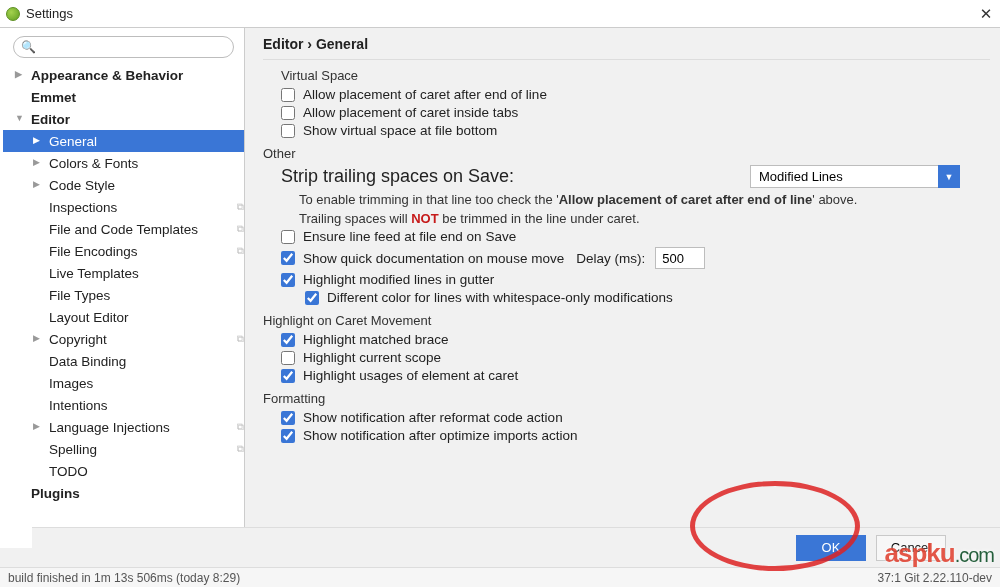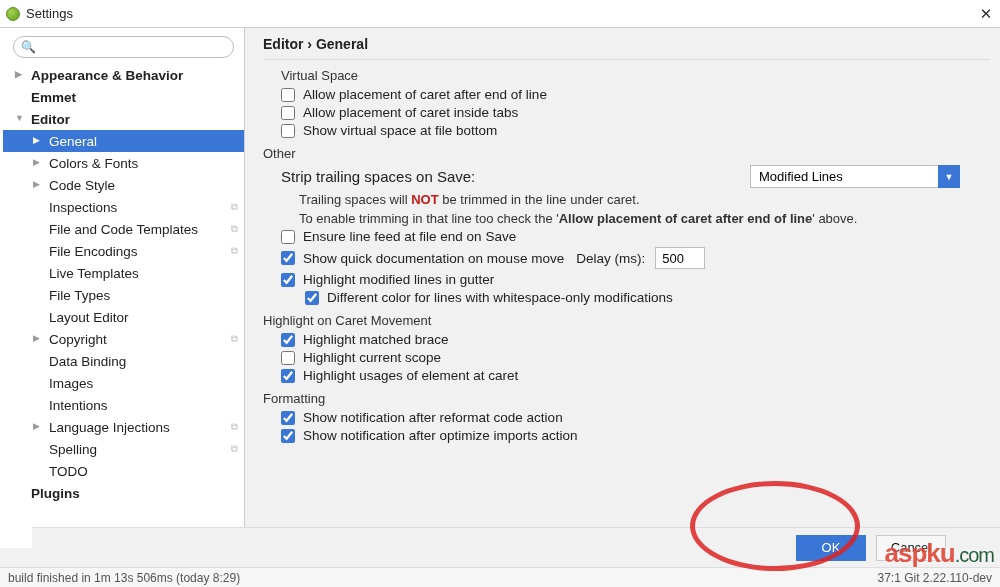--- a/index.html
+++ b/index.html
@@ -56,21 +56,20 @@
     background: #fff;
   }
   .search-wrap { position: relative; }
   .search-wrap .s-icon {
     position: absolute; left: 18px; top: 12px; font-size: 12px; color: #888;
   }
   .tree { overflow-y: auto; flex: 1; }
   .tree-item {
     display: flex; align-items: center;
     height: 22px;
-    padding-right: 6px;
     cursor: pointer;
     white-space: nowrap;
     font-size: 13.5px;
   }
   .arrow {
     width: 12px; height: 12px;
     display: inline-block;
     margin-right: 4px;
     color: #999;
     font-size: 9px;
@@ -104,21 +103,21 @@
     margin: 3px 0 3px 18px;
     font-size: 13.5px;
     color: #222;
   }
   .row input[type=checkbox] { margin-right: 8px; width: 14px; height: 14px; flex-shrink:0; }
   .row input[type=checkbox].blue { accent-color: #3a76d6; }
   .row input[type=checkbox].grey { accent-color: #888; }
   .note { margin: 4px 0 2px 36px; font-size: 13px; color: #333; }
   .note .not { color: #c61a1a; font-weight: 700; }
   .note .bold { font-weight: 700; }
-  .field-label { margin-left: 18px; font-size: 15px; }
+  .field-label { margin-left: 18px; font-size: 18px; }
   .select-wrap {
     position: relative; width: 210px; margin-left: auto; margin-right: 30px; border-radius: 11px;
   }
   .select-wrap input {
     width: 100%; height: 23px; border: 1px solid #bdbdbd; padding: 0 26px 0 8px; font-size: 13px;
     background: #fff; outline: none;
   }
   .select-wrap .dd {
     position: absolute; right: 0; top: 0; width: 22px; height: 23px;
     background: #3a76d6; color: #fff;
@@ -289,24 +288,24 @@
 
     <div class="section-title">Other</div>
     <div class="row" style="margin-right:0">
       <span class="field-label" style="margin-left:0">Strip trailing spaces on Save:</span>
       <div class="select-wrap">
         <input type="text" readonly="" value="Modified Lines" style="">
         <div class="dd">▼</div>
       </div>
     </div>
     <div class="note">
+      <span>To enable trimming in that line too check the '</span><span class="bold">Allow placement of caret after end of line</span><span>' above.</span>
+    </div>
+    <div class="note">
       <span>Trailing spaces will </span><span class="not">NOT</span><span> be trimmed in the line under caret.</span>
-    </div>
-    <div class="note">
-      <span>To enable trimming in that line too check the '</span><span class="bold">Allow placement of caret after end of line</span><span>' above.</span>
     </div>
     <label class="row">
       <input type="checkbox" class="grey" style="">
       <span>Ensure line feed at file end on Save</span>
     </label>
     <div class="row">
       <input type="checkbox" class="blue" checked="" style="">
       <span>Show quick documentation on mouse move</span>
       <span style="margin-left:12px">Delay (ms):</span>
       <input class="num-input" type="text" value="500" style="">

